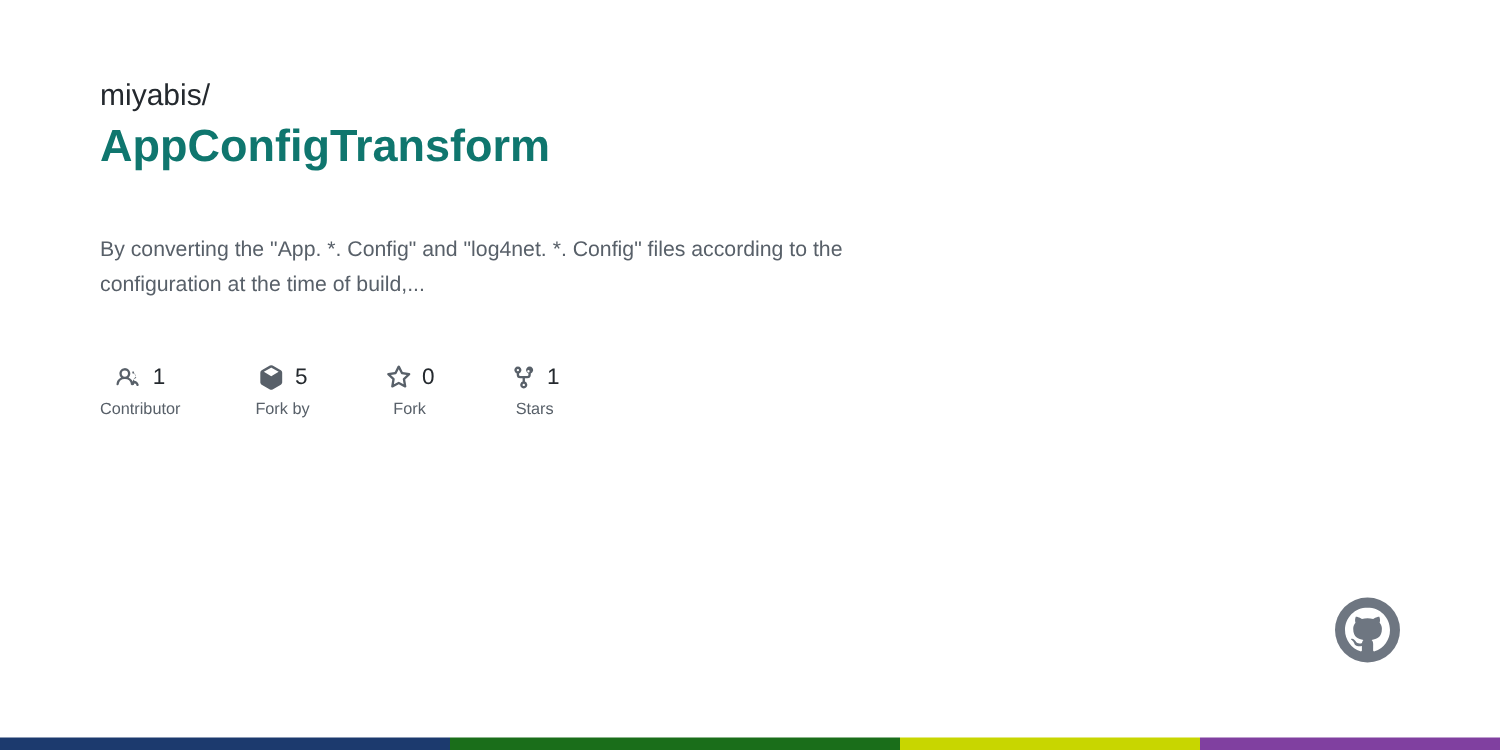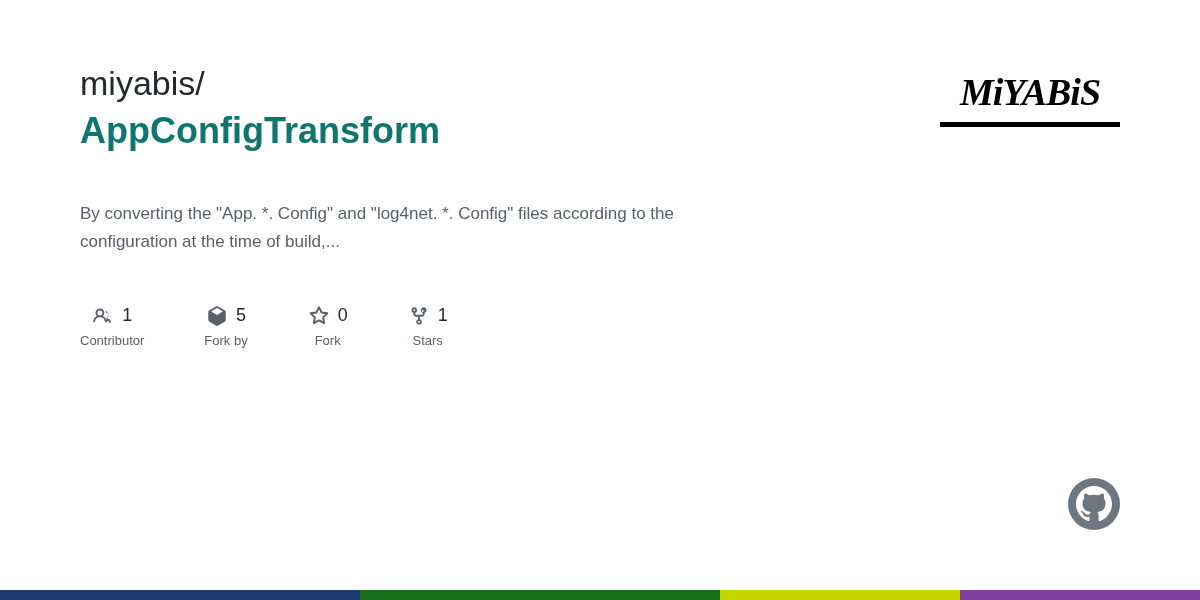--- a/index.html
+++ b/index.html
@@ -23,21 +23,21 @@
       justify-content: space-between;
       align-items: flex-start;
     }
 
     .left-section {
       flex: 1;
       max-width: 700px;
     }
 
     .repo-owner {
-      font-size: 34px;
+      font-size: 24px;
       color: #24292e;
       font-weight: 400;
       line-height: 1.4;
     }
 
     .repo-name {
       font-size: 36px;
       color: #0f766e;
       font-weight: 700;
       line-height: 1.3;
@@ -212,24 +212,20 @@
             </svg>
           </span>
           <span class="stat-number">1</span>
         </div>
         <span class="stat-label">Stars</span>
       </div>
 
     </div>
   </div>
 
-  <div class="right-section">
-    <div class="logo-text">MiYABiS</div>
-    <div class="logo-underline"></div>
-  </div>
 </div>
 
 <div class="github-icon-wrapper">
   <div class="github-circle">
     <svg viewBox="0 0 16 16">
       <path d="M8 0C3.58 0 0 3.58 0 8c0 3.54 2.29 6.53 5.47 7.59.4.07.55-.17.55-.38 0-.19-.01-.82-.01-1.49-2.01.37-2.53-.49-2.69-.94-.09-.23-.48-.94-.82-1.13-.28-.15-.68-.52-.01-.53.63-.01 1.08.58 1.23.82.72 1.21 1.87.87 2.33.66.07-.52.28-.87.51-1.07-1.78-.2-3.64-.89-3.64-3.95 0-.87.31-1.59.82-2.15-.08-.2-.36-1.02.08-2.12 0 0 .67-.21 2.2.82.64-.18 1.32-.27 2-.27.68 0 1.36.09 2 .27 1.53-1.04 2.2-.82 2.2-.82.44 1.1.16 1.92.08 2.12.51.56.82 1.27.82 2.15 0 3.07-1.87 3.75-3.65 3.95.29.25.54.73.54 1.48 0 1.07-.01 1.93-.01 2.2 0 .21.15.46.55.38A8.013 8.013 0 0016 8c0-4.42-3.58-8-8-8z"></path>
     </svg>
   </div>
 </div>
 

